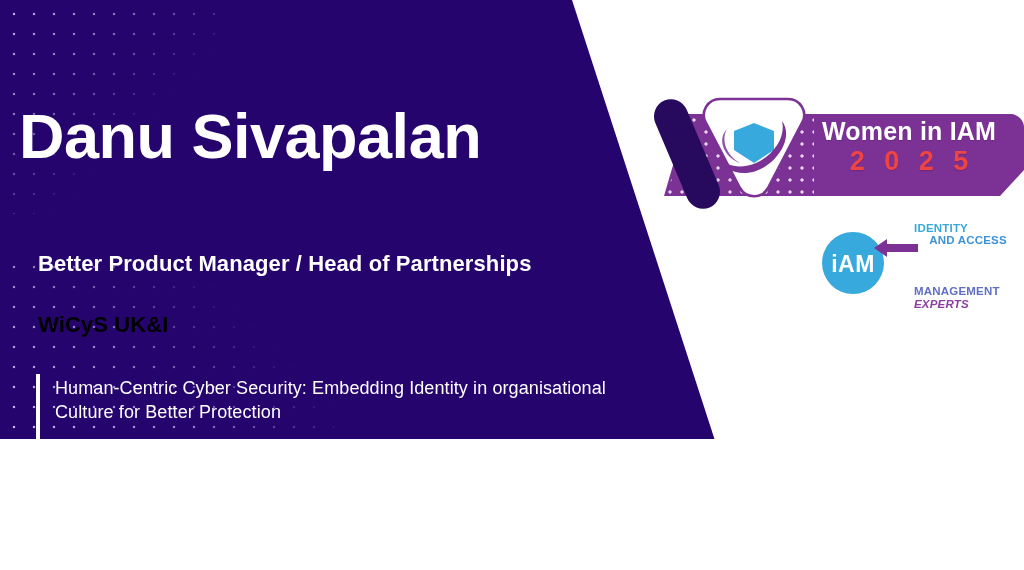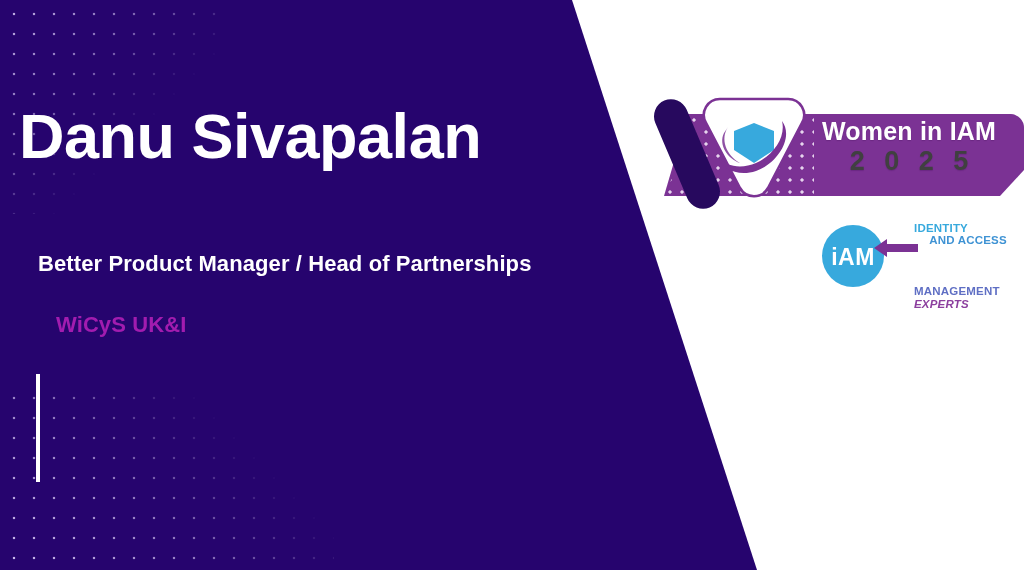--- a/index.html
+++ b/index.html
@@ -4,21 +4,21 @@
 <title>Speaker Card</title>
 <style>
   html,body{margin:0;padding:0;}
   body{
     width:1024px;height:570px;overflow:hidden;
     background:#ffffff;
     font-family:"Liberation Sans", sans-serif;
     -webkit-font-smoothing:antialiased;
   }
   .slide{
-    position:relative;width:1024px;height:570px;overflow:hidden;background:#ffffff;
+    position:relative;width:1024px;height:439px;overflow:hidden;background:#ffffff;
   }
 
   
   .panel{
     position:absolute;left:0;top:0;width:1024px;height:570px;
     background:#26046e;
     clip-path:polygon(0 0, 572px 0, 757px 570px, 0 570px);
   }
 
   
@@ -46,22 +46,22 @@
     font-size:63px;font-weight:bold;color:#ffffff;
     letter-spacing:-0.5px;line-height:1.05;white-space:nowrap;
   }
   .role{
     position:absolute;left:38px;top:251px;
     font-size:22px;font-weight:bold;color:#ffffff;
     letter-spacing:.1px;white-space:nowrap;
   }
   .org{
     position:absolute;left:38px;top:312px;
-    font-size:22px;font-weight:bold;color:#a21caf;
-    letter-spacing:.1px;white-space:nowrap;margin-left:18px;
+    font-size:22px;font-weight:bold;color:#000000;
+    letter-spacing:.1px;white-space:nowrap;
   }
   .accent-bar{
     position:absolute;left:36px;top:374px;width:4px;height:108px;
     background:#ffffff;
   }
   .talk-title{
     position:absolute;left:55px;top:377px;width:560px;
     font-size:18px;font-weight:normal;color:#ffffff;
     line-height:1.33;letter-spacing:.1px;
   }
@@ -100,29 +100,29 @@
   }
   .badge-text{
     position:absolute;left:145px;top:22px;width:200px;z-index:5;
     text-align:center;
   }
   .badge-line1{
     font-size:25px;font-weight:bold;color:#ffffff;letter-spacing:.2px;line-height:1.1;
     text-shadow:0 1px 1px rgba(60,10,80,.25);
   }
   .badge-line2{
-    font-size:27px;font-weight:bold;color:#404040;letter-spacing:6px;line-height:1.15;
+    font-size:27px;font-weight:bold;color:#ef4444;letter-spacing:6px;line-height:1.15;
     padding-left:6px;text-shadow:0 1px 1px rgba(60,10,80,.25);
   }
 
   
   .iam-logo{
     position:absolute;left:822px;top:216px;width:200px;height:76px;
   }
-  .iam-circle-wrap{position:absolute;left:0;top:9px;width:62px;height:62px;}
+  .iam-circle-wrap{position:absolute;left:0;top:16px;width:62px;height:62px;}
   .iam-arrow-wrap{position:absolute;left:52px;top:22px;width:44px;height:20px;}
   .iam-words{
     position:absolute;left:92px;top:6px;width:108px;
     line-height:1.06;letter-spacing:.2px;
   }
   .iam-words div{font-size:11.5px;font-weight:bold;}
   .w1{color:#37a9dd;}
   .w2{color:#3f93d4;text-align:center;}
   .w3{color:#5f6fc4;margin-top:39px;}
   .w4{color:#8c3f9e;font-style:italic;}
@@ -137,20 +137,21 @@
   <div class="dots dots-tl"></div>
   <div class="dots dots-bl"></div>
 
   <div class="speaker-name">Danu Sivapalan</div>
 
   <div class="role">Better Product Manager / Head of Partnerships</div>
 
   <div class="org">WiCyS UK&amp;I</div>
 
   <div class="accent-bar"></div>
+  <div class="talk-title">Human-Centric Cyber Security: Embedding Identity in organisational Culture for Better Protection</div>
 
   <div class="badge">
 
     <div class="badge-banner"></div>
     <div class="badge-dots"></div>
     <div class="badge-slash"></div>
 
     <div class="badge-logo">
       <svg viewBox="0 0 112 110" width="112" height="110">
 

